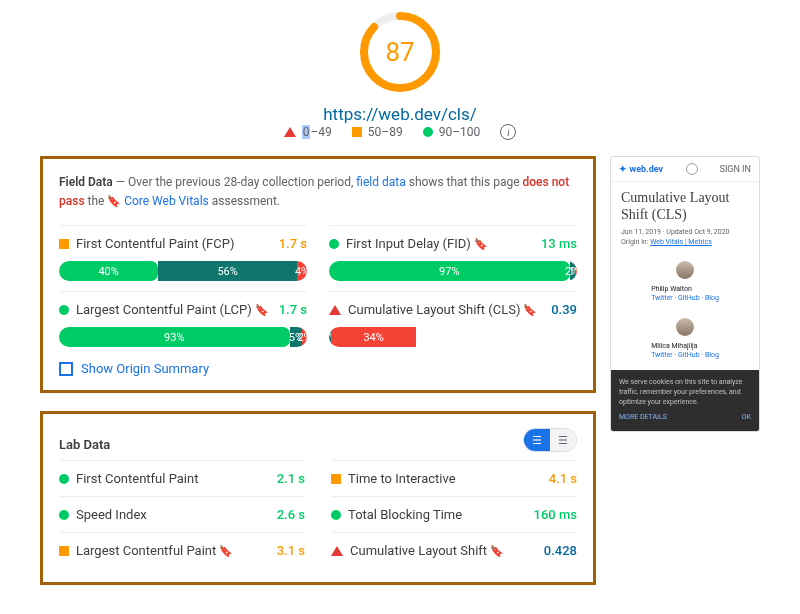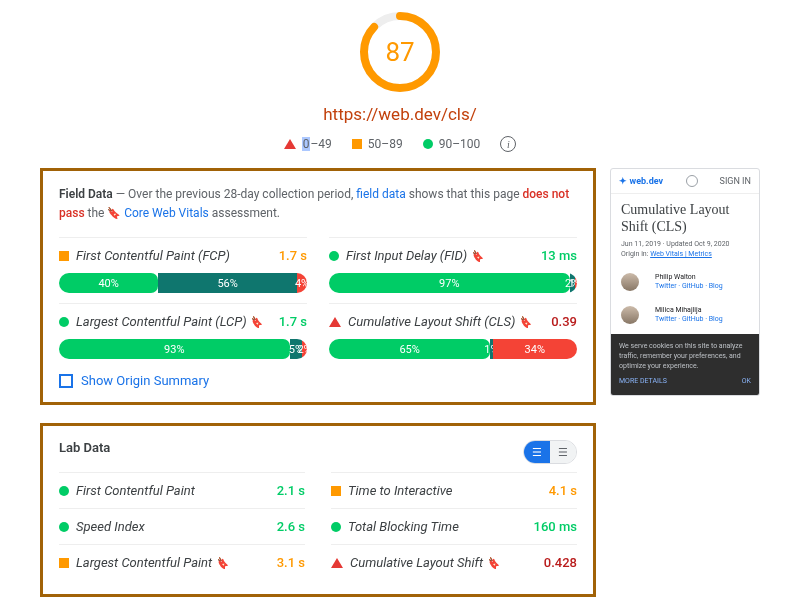--- a/index.html
+++ b/index.html
@@ -3,22 +3,22 @@
 <meta charset="utf-8">
 <style>
   * { box-sizing: border-box; margin: 0; padding: 0; }
   body { font-family: -apple-system, BlinkMacSystemFont, "Segoe UI", Roboto, sans-serif; font-size: 13px; color: #3c4043; width: 800px; background: #fff; }
   .wrap { padding: 10px 40px 0 40px; }
 
   .gauge-row { display: flex; flex-direction: column; align-items: center; margin-bottom: 10px; }
   .gauge { position: relative; width: 84px; height: 84px; }
   .gauge svg { transform: rotate(-90deg); }
   .gauge-score { position: absolute; inset: 0; display: flex; align-items: center; justify-content: center; font-size: 26px; font-weight: 400; color: #f90; }
-  .url { margin-top: 10px; font-size: 17px; color: #c2410c; }
-  .legend { margin-top: 12px; display: flex; gap: 20px; align-items: center; font-size: 12px; color: #5f6368; }
+  .url { margin-top: 10px; font-size: 17px; color: #0369a1; }
+  .legend { margin-top: 0; display: flex; gap: 20px; align-items: center; font-size: 12px; color: #5f6368; }
   .legend-item { display: flex; align-items: center; gap: 6px; }
   .sel { background: #acc8ff; padding: 0 1px; }
   .triangle-red { width: 0; height: 0; border-left: 6px solid transparent; border-right: 6px solid transparent; border-bottom: 10px solid #e53935; display: inline-block; }
   .square-orange { width: 10px; height: 10px; background: #f90; display: inline-block; }
   .circle-green { width: 10px; height: 10px; border-radius: 50%; background: #0c6; display: inline-block; }
   .info-icon { width: 16px; height: 16px; border: 1.5px solid #5f6368; border-radius: 50%; display: inline-flex; align-items: center; justify-content: center; font-size: 10px; color: #5f6368; font-style: italic; font-family: serif; }
 
   .main-row { display: flex; gap: 14px; margin-top: 16px; }
   .left-col { flex: 1; }
   .right-col { width: 150px; }
@@ -27,57 +27,57 @@
 
   .fd-desc { font-size: 12px; color: #5f6368; line-height: 1.6; }
   .fd-title { font-weight: 600; color: #3c4043; }
   .link { color: #1a73e8; }
   .fail { color: #d93025; font-weight: 500; }
   .bookmark-icon { color: #1a73e8; font-size: 11px; }
 
   .metric-grid { display: grid; grid-template-columns: 1fr 1fr; gap: 10px 22px; margin-top: 14px; }
   .metric { border-top: 1px solid #eee; padding-top: 10px; }
   .metric-head { display: flex; align-items: center; gap: 7px; }
-  .metric-name { flex: 1; font-size: 13px; color: #3c4043; font-style: italic; }
+  .metric-name { flex: 1; font-size: 13px; color: #3c4043; }
   .metric-val { font-size: 13px; font-weight: 500; }
   .val-orange { color: #f90; }
   .val-green { color: #0c6; }
-  .val-red { color: #b91c1c; }
+  .val-red { color: #0369a1; }
 
   .dist { display: flex; height: 20px; border-radius: 10px; overflow: hidden; margin-top: 10px; font-size: 11px; color: #fff; }
   .seg { display: flex; align-items: center; justify-content: center; }
   .seg.g { background: #0c6; border-radius: 7px; }
   .seg.o { background: #0f766e; text-align: right; }
   .seg.r { background: #f44336; }
 
   .origin-row { display: flex; align-items: center; gap: 8px; margin-top: 14px; color: #1a73e8; font-size: 13px; }
   .checkbox { width: 14px; height: 14px; border: 2px solid #1a73e8; }
 
-  .lab-head { display: flex; align-items: flex-start; margin-bottom: 8px; }
+  .lab-head { display: flex; align-items: flex-end; margin-bottom: 8px; }
   .lab-title { font-weight: 600; font-size: 13px; flex: 1; }
   .toggle { display: flex; border-radius: 14px; overflow: hidden; border: 1px solid #dadce0; }
   .toggle-btn { width: 26px; height: 22px; display: flex; align-items: center; justify-content: center; font-size: 11px; }
   .toggle-btn.active { background: #1a73e8; color: #fff; }
   .toggle-btn.inactive { background: #f1f3f4; color: #5f6368; }
 
   .lab-grid { display: grid; grid-template-columns: 1fr 1fr; gap: 0 26px; }
   .lab-row { display: flex; align-items: center; gap: 7px; padding: 10px 0; border-top: 1px solid #eee; }
   .lab-row .metric-name { flex: 1; }
 
   .preview { border: 1px solid #dadce0; border-radius: 3px; overflow: hidden; font-size: 9px; background: #fff; }
   .pv-header { display: flex; align-items: center; gap: 4px; padding: 6px 8px; border-bottom: 1px solid #eee; }
   .pv-logo { color: #1a73e8; font-weight: 700; display: flex; align-items: center; gap: 3px; }
   .pv-logo-ic { color: #1a73e8; }
   .pv-right { margin-left: auto; display: flex; gap: 22px; align-items: center; color: #5f6368; }
   .pv-q { width: 12px; height: 12px; border: 1px solid #9aa0a6; border-radius: 50%; display: inline-block; }
   .pv-body { padding: 8px 10px 10px; }
   .pv-title { font-size: 14px; font-family: Georgia, serif; line-height: 1.2; margin-bottom: 4px; }
   .pv-meta { font-size: 7px; color: #5f6368; margin-bottom: 2px; }
   .pv-meta .link { text-decoration: underline; }
-  .pv-author { display: flex; gap: 16px; align-items: center; margin-top: 15px; }
+  .pv-author { display: flex; gap: 6px; align-items: center; margin-top: 15px; flex-direction: column; }
   .pv-avatar { width: 18px; height: 18px; border-radius: 50%; background: linear-gradient(#cba,#876); }
   .pv-auth-txt { font-size: 7px; line-height: 1.3; }
   .pv-auth-name { color: #202124; }
   .pv-auth-links { color: #1a73e8; }
   .pv-cookie { background: rgba(30,30,30,.93); color: #bdc1c6; padding: 8px; font-size: 7px; line-height: 1.4; }
   .pv-cookie-row { display: flex; justify-content: space-between; margin-top: 6px; color: #8ab4f8; font-size: 7px; }
 </style>
 </head>
 <body>
 
@@ -152,21 +152,20 @@
                 <div class="seg r" style="width:2%">2%</div>
               </div>
             </div>
             <div class="metric">
               <div class="metric-head">
                 <span class="triangle-red"></span>
                 <span class="metric-name">Cumulative Layout Shift (CLS) <span class="bookmark-icon">🔖</span></span>
                 <span class="metric-val val-red">0.39</span>
               </div>
               <div class="dist">
-                <div class="seg g" style="width:65%">65%</div>
                 <div class="seg o" style="width:1%">1%</div>
                 <div class="seg r" style="width:34%">34%</div>
               </div>
             </div>
           </div>
         <div class="origin-row">
           <span class="checkbox"></span>
           <span>Show Origin Summary</span>
         </div>
       </div>

